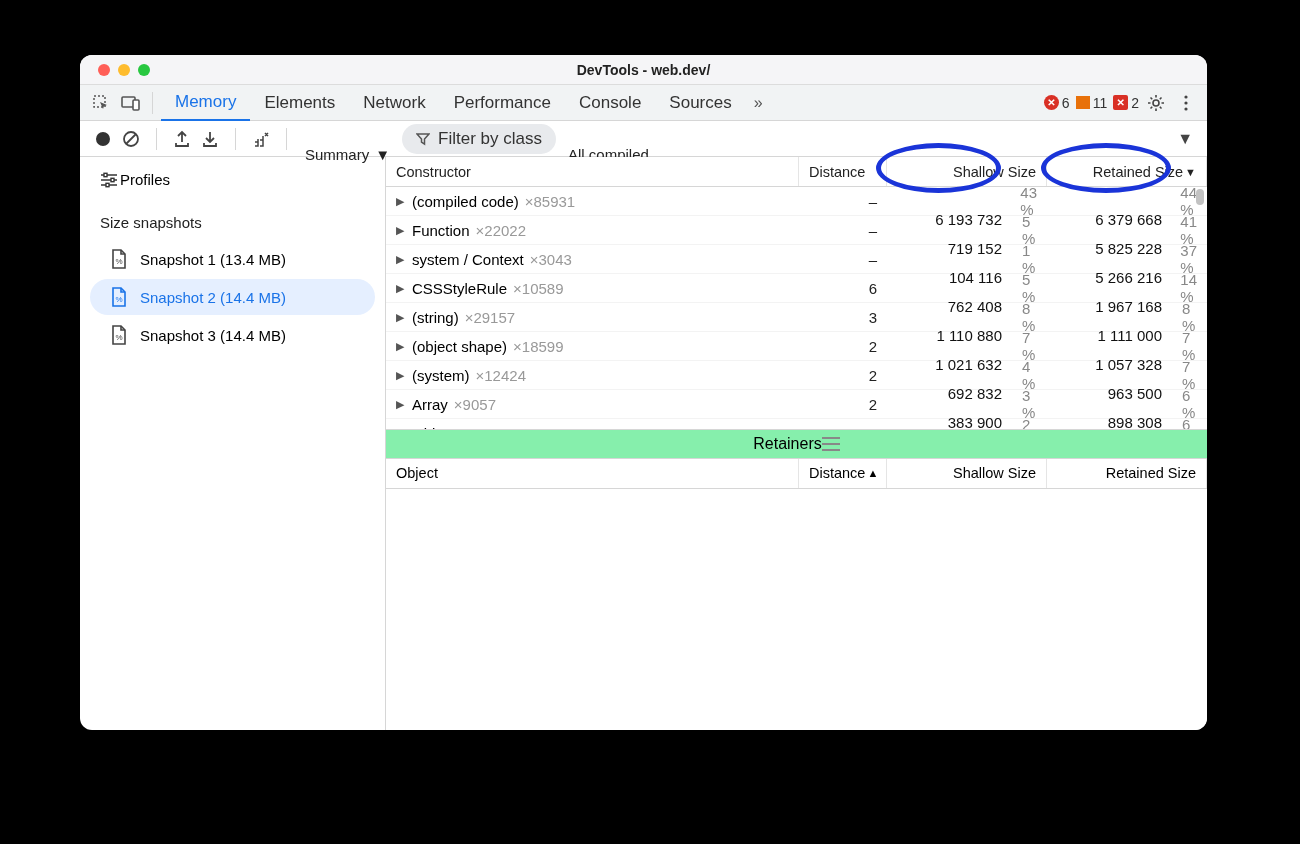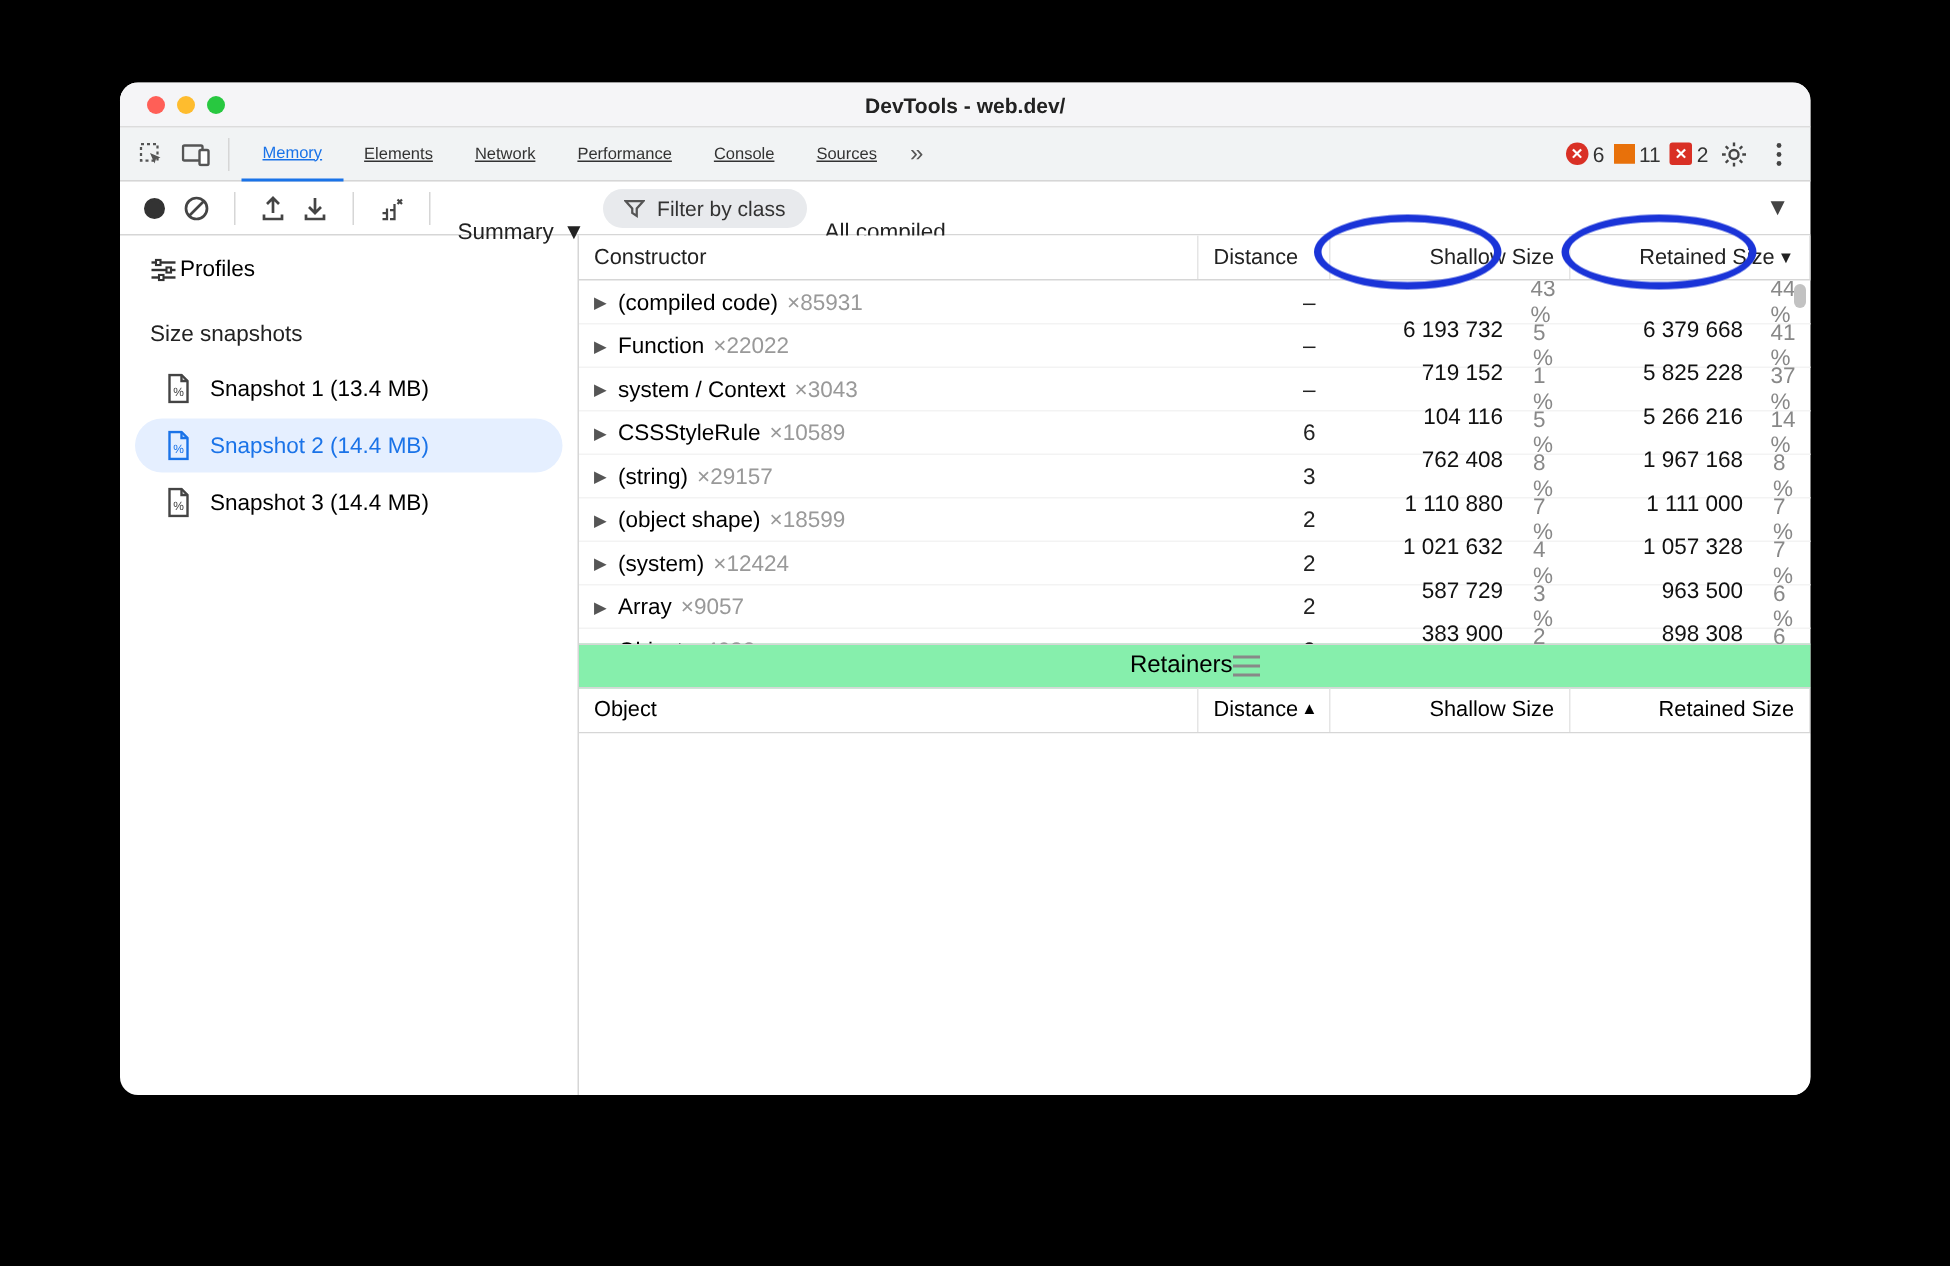--- a/index.html
+++ b/index.html
@@ -11,37 +11,37 @@
   }
   
   .titlebar { height: 30px; background: #f5f5f7; display: flex; align-items: center; padding: 0 18px; position: relative; border-bottom: 1px solid #dcdcdc; }
   .traffic-lights { display: flex; gap: 8px; }
   .tl { width: 12px; height: 12px; border-radius: 50%; }
   .tl.red { background:#ff5f57; } .tl.yellow{background:#febc2e;} .tl.green{background:#28c840;}
   .title { position: absolute; left:0; right:0; text-align:center; font-size:14px; font-weight:600; color:#222; pointer-events:none;}
   
   .tabs { height: 36px; background:#f1f3f4; display:flex; align-items:center; border-bottom:1px solid #d6d6d6; padding:0 8px; gap:4px;}
   .tabs .icon-btn { width:26px; height:26px; display:flex; align-items:center; justify-content:center; color:#444; cursor:pointer;}
-  .tab { padding: 0 14px; font-size:11px; color:#333; height:36px; display:flex; align-items:center; cursor:pointer;text-decoration:underline;}
+  .tab { padding: 0 14px; font-size:17px; color:#333; height:36px; display:flex; align-items:center; cursor:pointer;}
   .tab.active { color:#1a73e8; border-bottom:2px solid #1a73e8; }
   .tabs-spacer{flex:1;}
   .status { display:flex; gap:6px; align-items:center; font-size:14px;}
   .badge { display:flex; align-items:center; gap:3px; color:#333;}
   .badge .ico { width:15px; height:15px; border-radius:50%; display:flex; align-items:center; justify-content:center; font-size:10px; color:#fff; font-weight:700;}
   .ico.err{background:#d93025;} .ico.warn{background:#e8710a; width:0;height:0;border-left:7px solid transparent;border-right:7px solid transparent;border-bottom:13px solid #e8710a; border-radius:0;}
   .ico.ext{background:#d93025; border-radius:2px;}
   .overflow-chevrons { font-size:16px; color:#555; padding:0 4px;}
   
   .toolbar { height: 36px; display:flex; align-items:center; border-bottom:1px solid #d6d6d6; padding:0 4px; gap:2px;}
   .toolbar .group { display:flex; align-items:center; gap:2px; padding:0 6px;}
   .vsep { width:1px; height:22px; background:#d6d6d6; margin:0 4px;}
   .tb-btn { width:26px; height:26px; display:flex; align-items:center; justify-content:center; cursor:pointer; color:#333;}
   .record-dot { width:14px; height:14px; border-radius:50%; background:#333; border:2px solid #333;}
   .dropdown { display:flex; align-items:center; gap:6px; padding:4px 10px; font-size:15px; color:#222; cursor:pointer;margin-top:32px;}
-  .pill { background:#e8eaed; border-radius:18px; padding:5px 14px; display:flex; align-items:center; gap:8px; font-size:14px; color:#333; cursor:pointer;}
+  .pill { background:#e8eaed; border-radius:18px; padding:5px 14px; display:flex; align-items:center; gap:8px; font-size:17px; color:#333; cursor:pointer;}
   
   .main { display:flex; height: calc(100% - 30px - 36px - 36px); }
   .sidebar { width:306px; border-right:1px solid #d6d6d6; font-size:15px; padding-top:6px;}
   .side-row { display:flex; align-items:center; gap:2px; padding:8px 20px; cursor:pointer;}
   .side-section-title { padding:18px 20px 8px; color:#222;}
   .snapshot-item { display:flex; align-items:center; gap:12px; padding:8px 18px 8px 20px; border-radius:20px; margin:2px 10px; cursor:pointer;}
   .snapshot-item.selected { background:#e5efff; color:#1a73e8;}
   .snapshot-icon { width:18px; height:20px; position:relative;}
   .content { flex:1; display:flex; flex-direction:column; position:relative;}
   .table-header { display:flex; height:30px; border-bottom:1px solid #d6d6d6; font-size:14.5px; color:#222; align-items:center; background:#fff;}
@@ -343,21 +343,21 @@
     <div class="cell size num">1 057 328</div>
     <div class="cell pct num">7 %</div>
           </div>
           <div class="row">
     <div class="cell ctor">
       <span class="expander">▶</span>
       <span>(system)</span>
       <span class="count">×12424</span>
     </div>
     <div class="cell dist num">2</div>
-    <div class="cell size num">587 729</div>
+    <div class="cell size num">692 832</div>
     <div class="cell pct num">4 %</div>
     <div class="cell size num">963 500</div>
     <div class="cell pct num">7 %</div>
           </div>
           <div class="row">
     <div class="cell ctor">
       <span class="expander">▶</span>
       <span>Array</span>
       <span class="count">×9057</span>
     </div>

